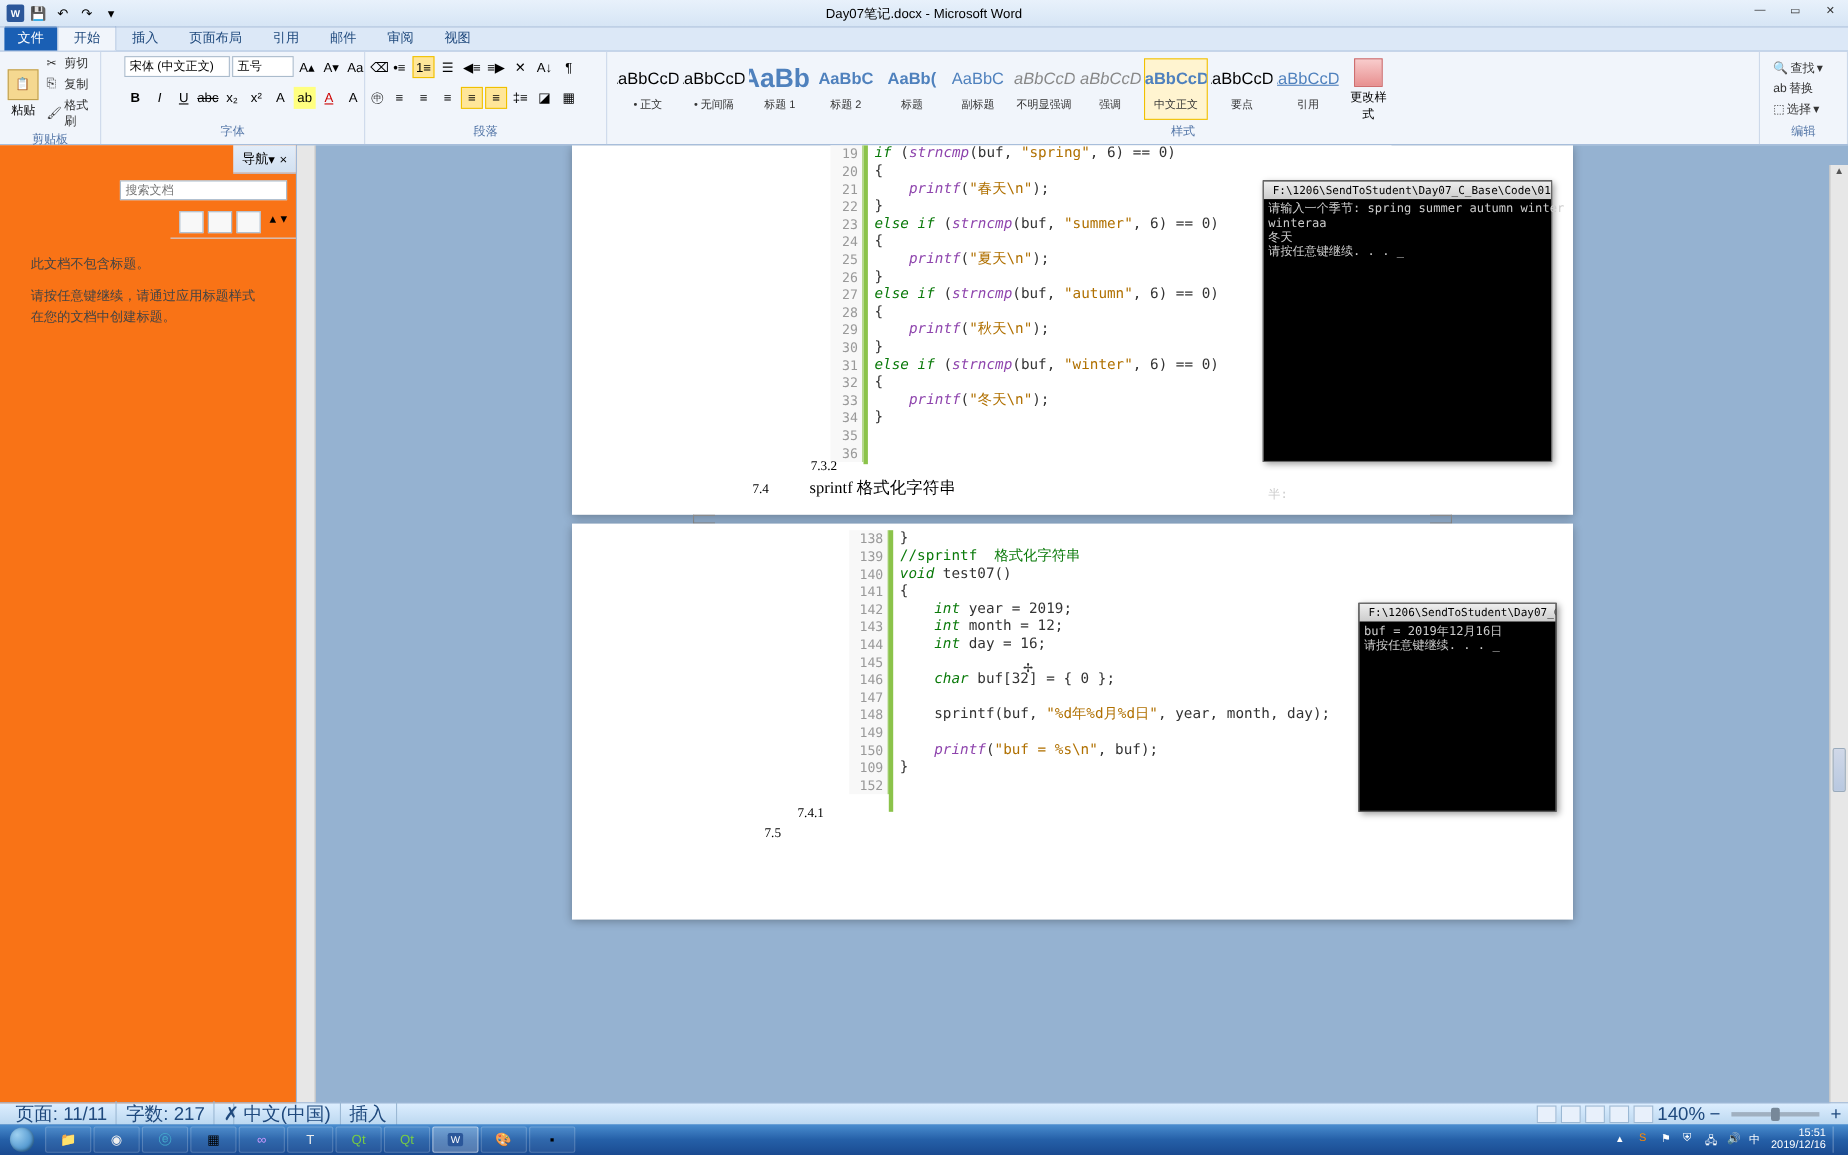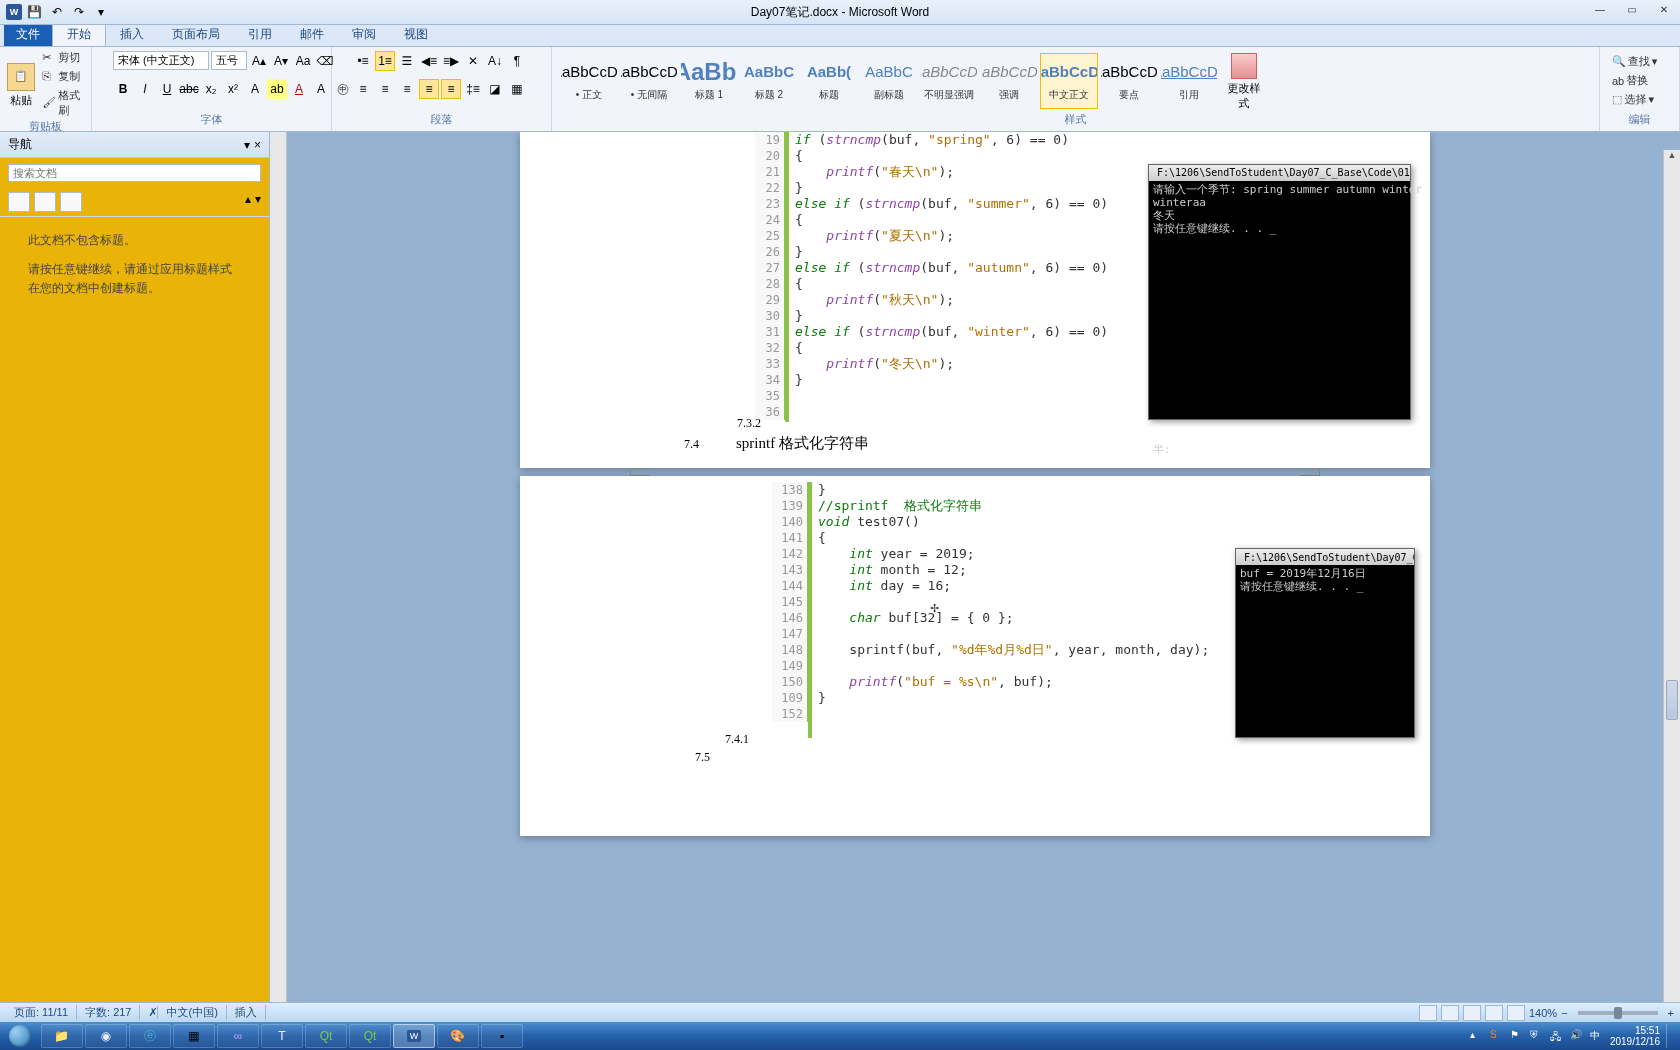--- a/index.html
+++ b/index.html
@@ -43,21 +43,21 @@
 .style-sample.bluebold { color: #4f81bd; font-weight: bold; }
 .style-sample.gray { color: #888; font-style: italic; }
 .style-sample.underline { text-decoration: underline; color: #4f81bd; }
 .style-name { font-size: 10px; color: #333; }
 .changestyle { width: 40px; text-align: center; font-size: 11px; }
 .changestyle .ic { width: 26px; height: 26px; margin: 2px auto; border: 1px solid #cc6060; background: linear-gradient(#f8cccc, #e89090); }
 .find-col { display: flex; flex-direction: column; gap: 2px; font-size: 11px; padding: 2px 4px; }
 
 
 .workspace { display: flex; position: absolute; top: 132px; bottom: 28px; left: 0; right: 0; }
-.navpane { width: 270px; background: #eab308; border-right: 1px solid #a0b8d8; display: flex; flex-direction: column; }
+.navpane { width: 270px; background: #f97316; border-right: 1px solid #a0b8d8; display: flex; flex-direction: column; align-items: flex-end; }
 .nav-header { background: linear-gradient(#e3edf9, #d2e0f0); padding: 4px 8px; display: flex; justify-content: space-between; align-items: center; border-bottom: 1px solid #b8c9e0; }
 .nav-search { padding: 6px 8px; }
 .nav-search input { width: 100%; border: 1px solid #abc; padding: 2px 4px; font-size: 11px; background: white; }
 .nav-tabs { display: flex; gap: 4px; padding: 4px 8px; border-bottom: 1px solid #cdd9ea; }
 .nav-tab { width: 22px; height: 20px; border: 1px solid #abc; background: #f8f8f8; }
 .nav-body { flex: 1; padding: 14px 28px; font-size: 12px; color: #444; line-height: 1.6; }
 .nav-body p { margin-bottom: 10px; }
 
 
 .docarea { flex: 1; background: #95b2d1; overflow: hidden; position: relative; }
@@ -91,21 +91,21 @@
 
 .cursor-cross { position: absolute; width: 13px; height: 13px; font-size: 11px; line-height: 11px; text-align: center; }
 .cursor-cross::before { content: "✢"; color: #333; }
 
 
 .vscroll { position: absolute; right: 0; top: 18px; bottom: 0; width: 17px; background: #e7e7e7; border-left: 1px solid #c0c0c0; }
 .vscroll .thumb { position: absolute; left: 2px; right: 2px; top: 530px; height: 40px; background: linear-gradient(#d0d8e8, #b8c8e0); border: 1px solid #9ab; border-radius: 2px; }
 .vscroll .arr { position: absolute; left: 0; right: 0; height: 16px; text-align: center; font-size: 9px; color: #555; }
 
 
-.statusbar { position: absolute; bottom: 28px; left: 0; right: 0; height: 20px; background: linear-gradient(#def, #bcd8f0); border-top: 1px solid #a0b8d8; display: flex; align-items: center; font-size: 11px; padding: 0 6px; color: #1f497d; }
+.statusbar { position: absolute; bottom: 28px; left: 0; right: 0; height: 20px; background: linear-gradient(#def, #bcd8f0); border-top: 1px solid #a0b8d8; display: flex; align-items: center; font-size: 17px; padding: 0 6px; color: #1f497d; }
 .statusbar .cell { padding: 0 8px; border-right: 1px solid #9bb8d4; }
 .statusbar .right { margin-left: auto; display: flex; align-items: center; gap: 4px; }
 .viewbtn { width: 18px; height: 16px; border: 1px solid #9bb8d4; background: #e8f0fb; }
 .zoomslider { width: 80px; height: 4px; background: #a0b0c0; position: relative; margin: 0 6px; }
 .zoomslider .h { position: absolute; left: 36px; top: -4px; width: 8px; height: 12px; background: #789; border-radius: 2px; }
 
 
 .taskbar { position: absolute; bottom: 0; left: 0; right: 0; height: 28px; background: linear-gradient(#4a8ed0, #2560a8, #1a4a90); display: flex; align-items: center; }
 .startbtn { width: 40px; height: 28px; display: flex; align-items: center; justify-content: center; }
 .startorb { width: 22px; height: 22px; border-radius: 50%; background: radial-gradient(circle at 30% 30%, #9ed0f0, #2a7abf); box-shadow: inset -1px -1px 3px rgba(0,0,0,0.4); }
@@ -169,21 +169,21 @@
           </div>
       </div>
     </div>
     <div class="rgroup-title">剪贴板</div>
   </div>
 
   <div class="rgroup" style="width:240px">
     <div class="rgroup-body" style="flex-direction:column;align-items:flex-start">
       <div class="font-row">
         <span class="font-select" style="width:96px">宋体 (中文正文)</span>
-        <span class="font-select" style="width:36px">五号</span>
+        <span class="font-select" style="width:56px">五号</span>
         <div class="fbtn">A▴</div>
         <div class="fbtn">A▾</div>
         <div class="fbtn">Aa</div>
         <div class="fbtn">⌫</div>
       </div>
       <div class="font-row">
         <div class="fbtn">
             <b>B</b>
           </div>
         <div class="fbtn">

